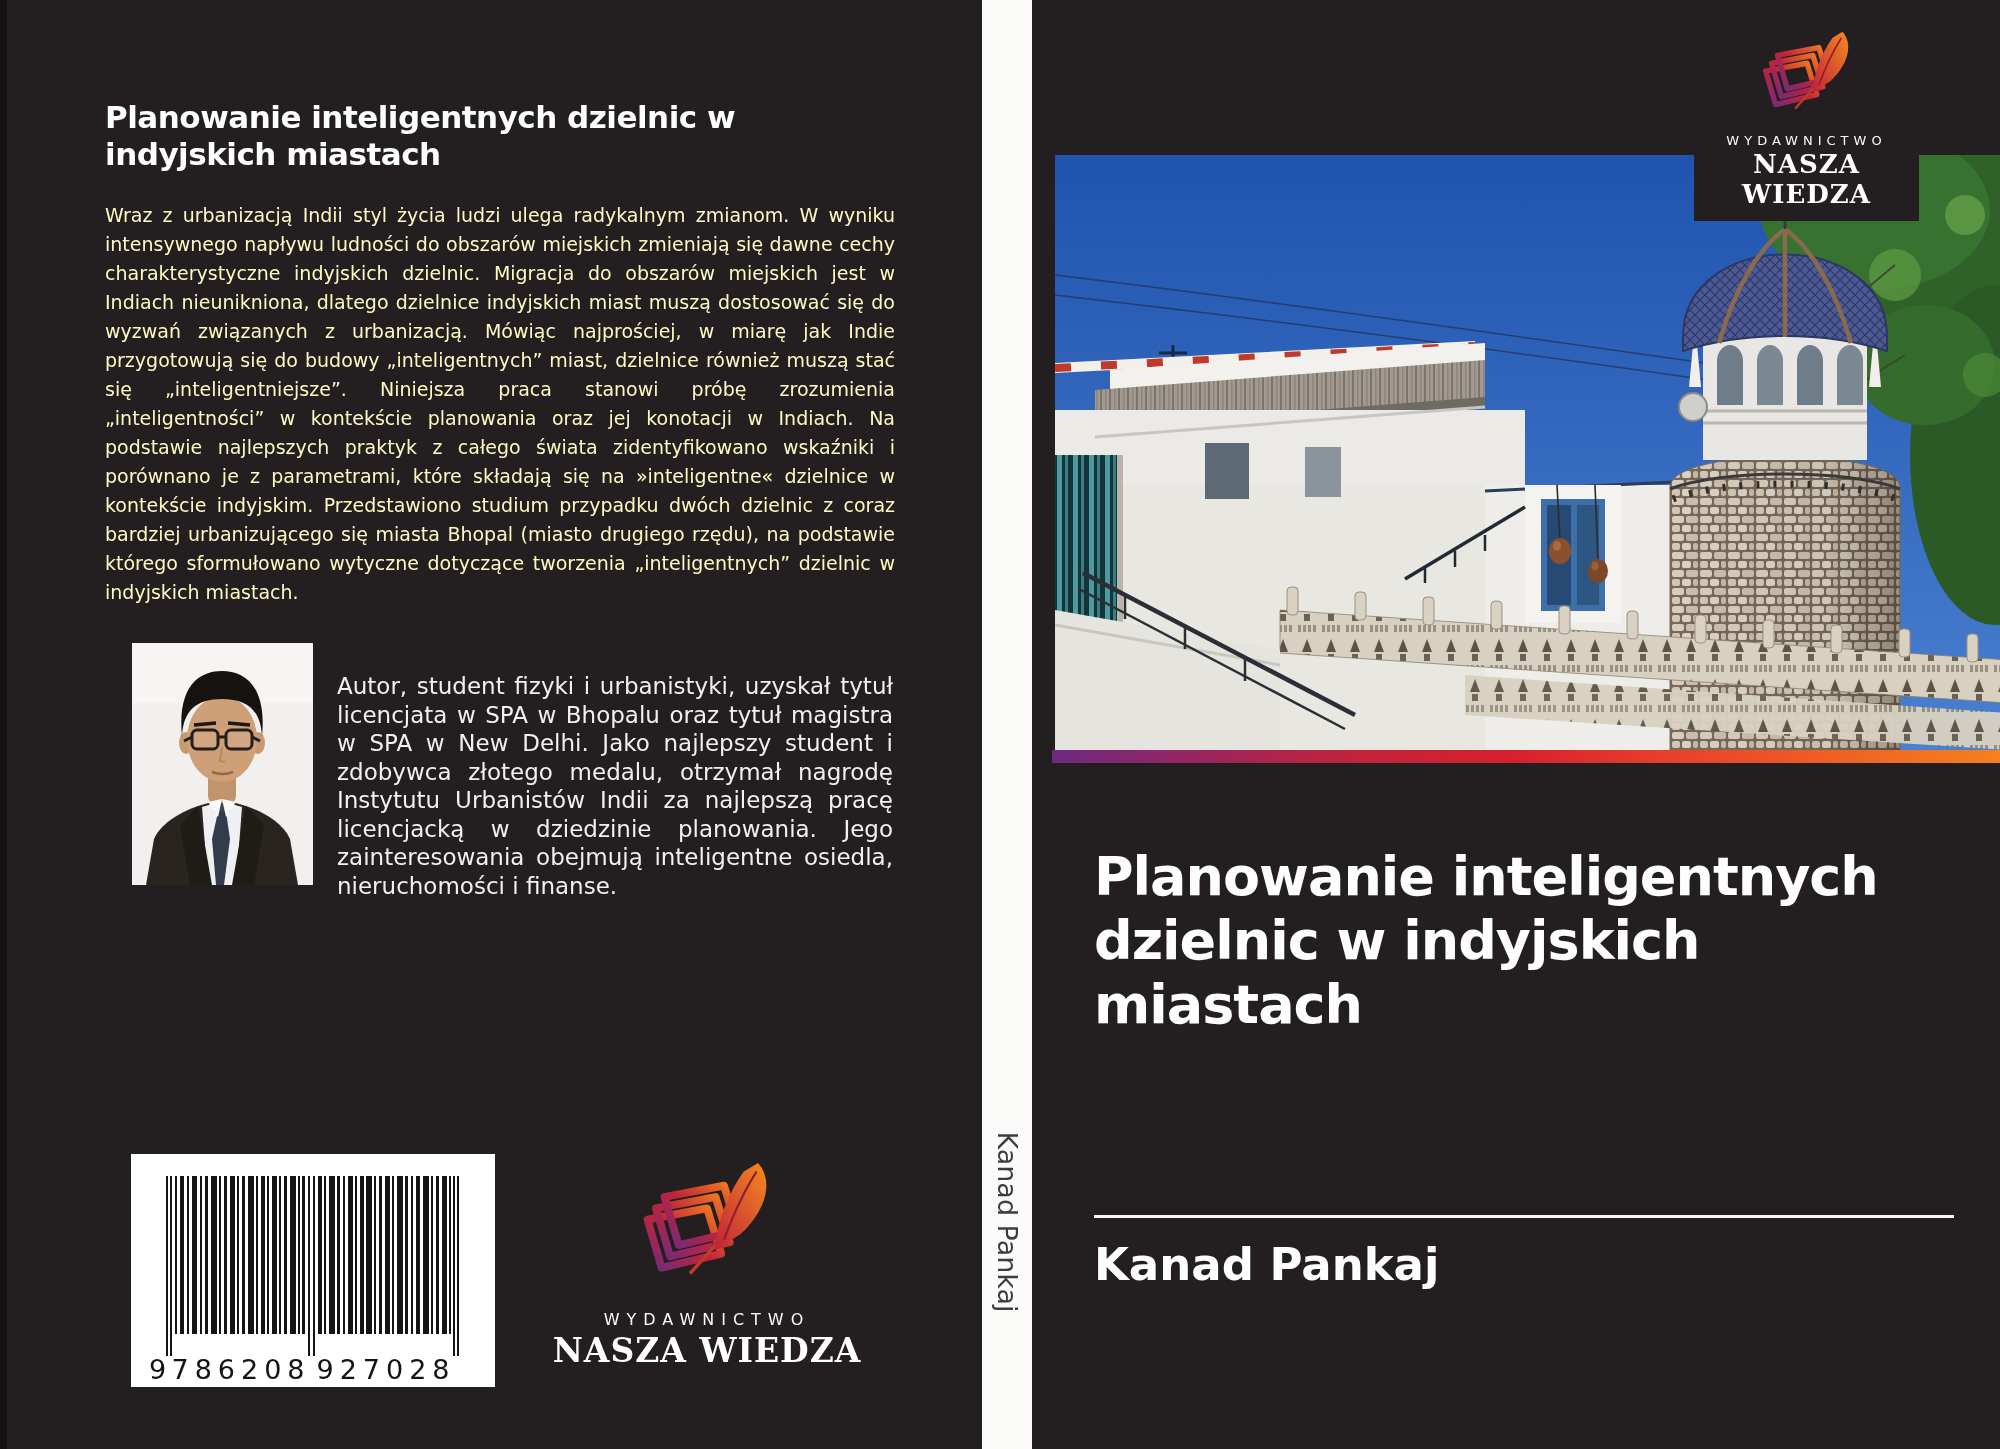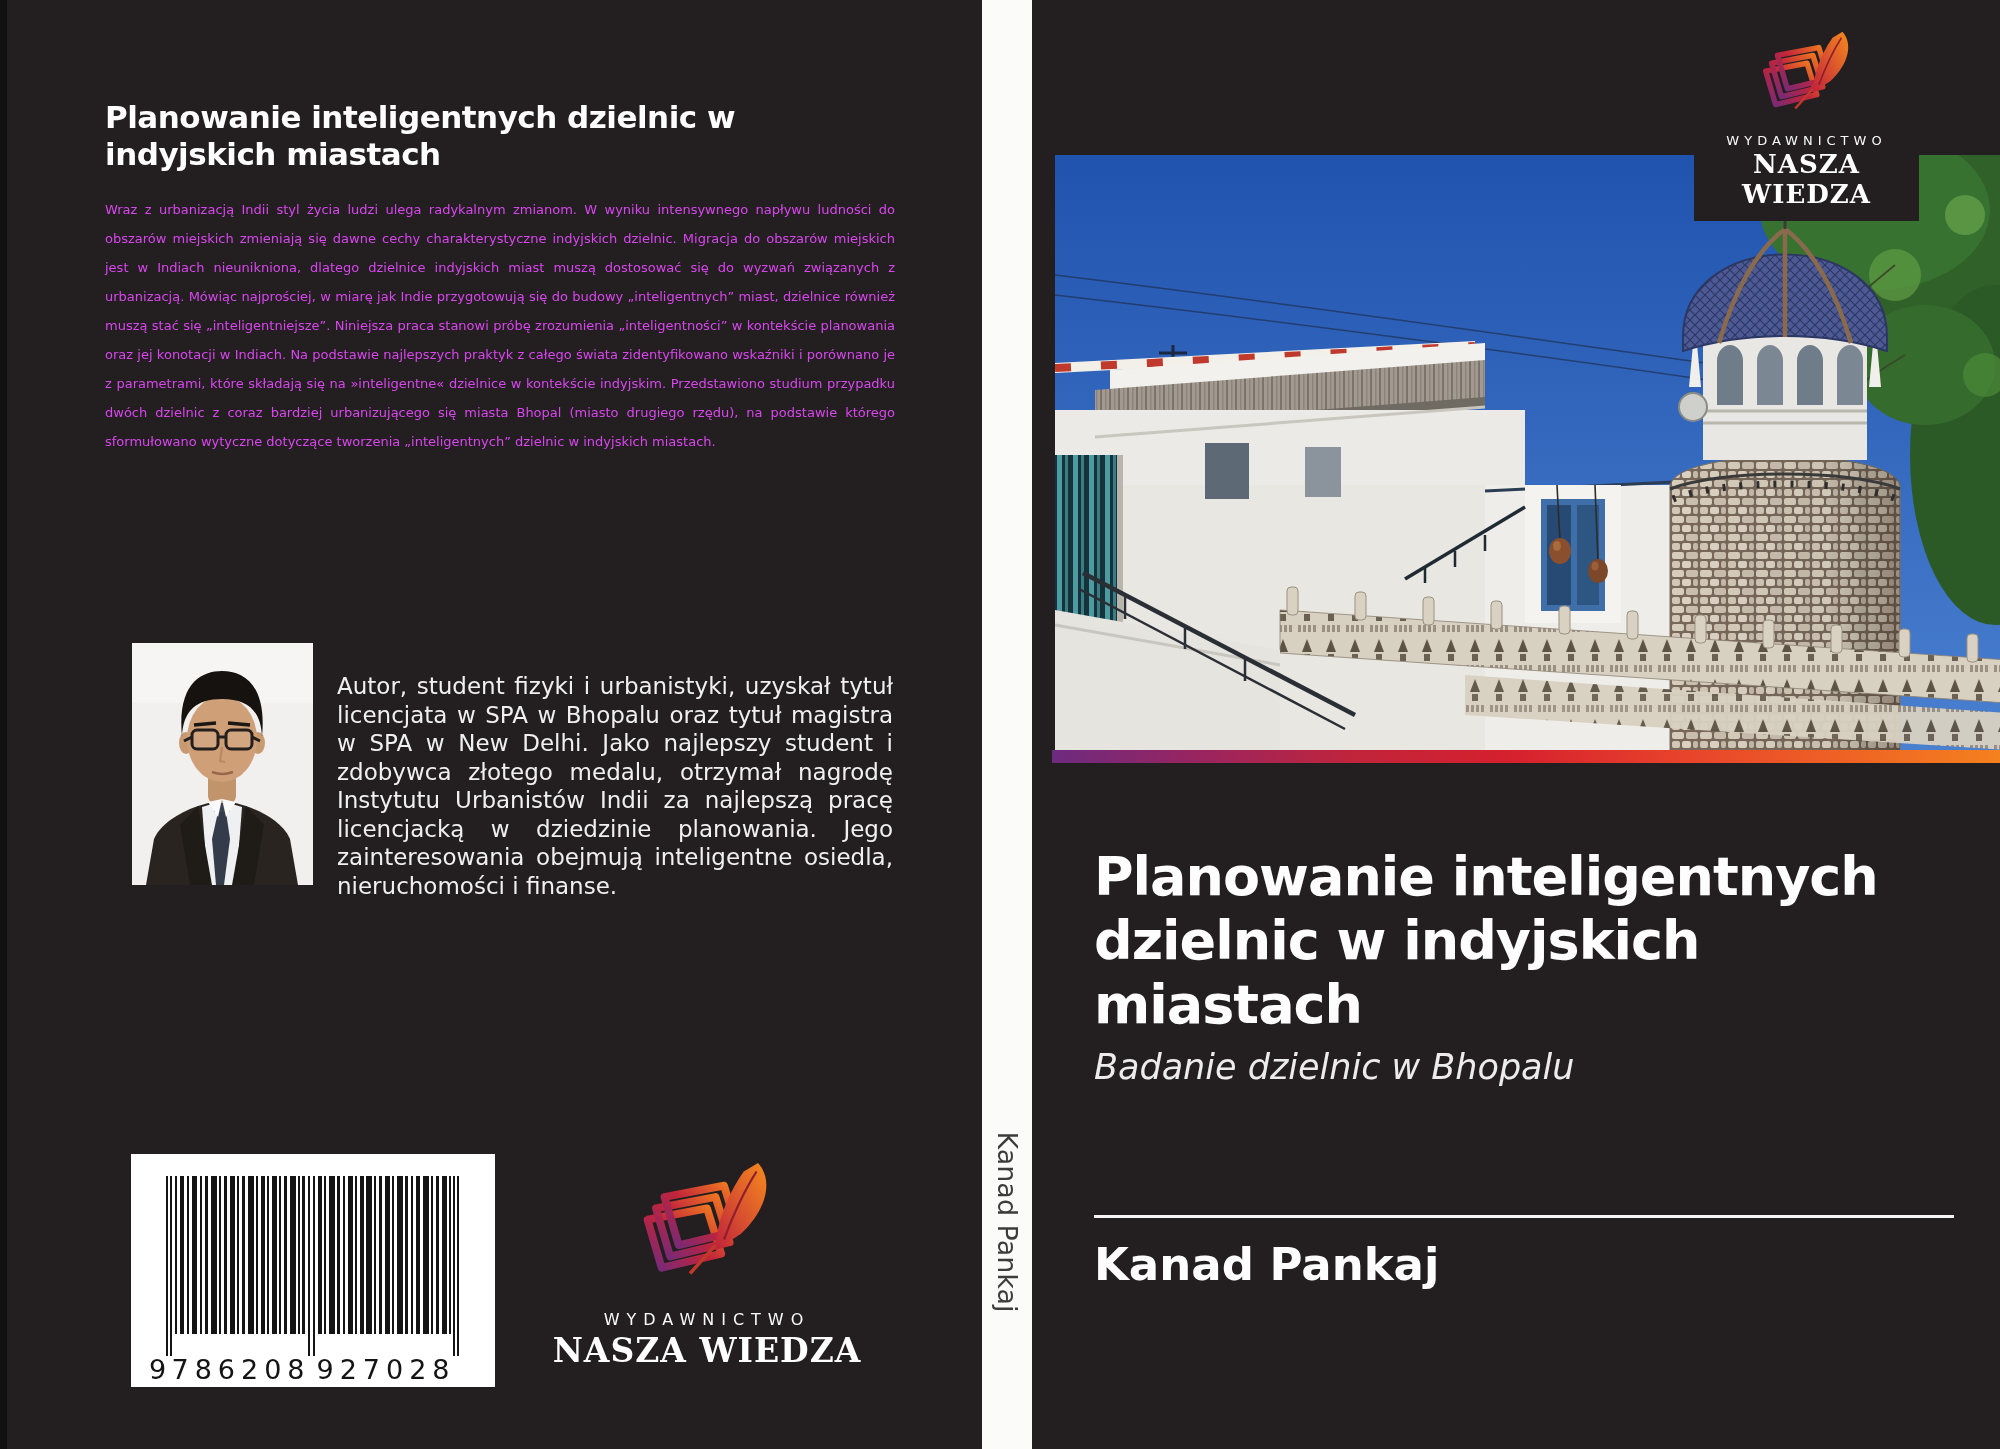--- a/index.html
+++ b/index.html
@@ -3,22 +3,22 @@
 <meta charset="utf-8">
 <style>
   html,body{margin:0;padding:0;background:#111;}
   .spread{position:relative;width:2000px;height:1449px;background:#231f20;overflow:hidden;
           font-family:"DejaVu Sans","Liberation Sans",sans-serif;color:#fff;margin-left:7px;}
 
   
   .back{position:absolute;left:0;top:0;width:975px;height:1449px;background:#231f20;}
   .back-title{position:absolute;left:98px;top:78px;width:648px;font-size:31px;line-height:37px;
               font-weight:bold;letter-spacing:-0.5px;color:#fdfdfd;}
-  .back-desc{position:absolute;left:98px;top:182px;width:790px;font-size:13px;line-height:29px;
-             text-align:justify;color:#d946ef;}
+  .back-desc{position:absolute;left:98px;top:182px;width:790px;font-size:19px;line-height:29px;
+             text-align:justify;color:#fef9c3;}
   .author-photo{position:absolute;left:125px;top:643px;width:181px;height:242px;background:#f1f0ee;}
   .back-bio{position:absolute;left:330px;top:649px;width:556px;font-size:23px;line-height:28.5px;
             text-align:justify;color:#f0f0f0;}
   .barcode-box{position:absolute;left:124px;top:1154px;width:364px;height:233px;background:#fff;}
 
   .pub-logo-back{position:absolute;left:540px;top:1156px;width:320px;text-align:center;}
   .pub-logo-back svg.icon{width:170px;height:150px;display:block;margin:0 auto;}
   .pub-line1-back{display:block;font-size:16px;letter-spacing:7px;color:#fbfbfb;margin-top:4px;}
   .pub-line2-back{display:block;font-family:"DejaVu Serif","Liberation Serif",serif;font-weight:bold;
                   font-size:33px;letter-spacing:1px;color:#ffffff;margin-top:2px;}
@@ -329,18 +329,17 @@
 
     <div class="logo-box">
       <svg class="icon" viewBox="0 0 120 100">
           <use href="#pub-logo"></use>
         </svg>
       <span class="pub-line1-front">WYDAWNICTWO</span>
       <span class="pub-line2-front">NASZA WIEDZA</span>
     </div>
 
     <h2 class="front-title">Planowanie inteligentnych dzielnic w indyjskich miastach</h2>
-    <p class="front-subtitle">Badanie dzielnic w Bhopalu</p>
     <div class="front-rule"></div>
     <div class="front-author">Kanad Pankaj</div>
   </section>
 
 </div>
 
 </body></html>

